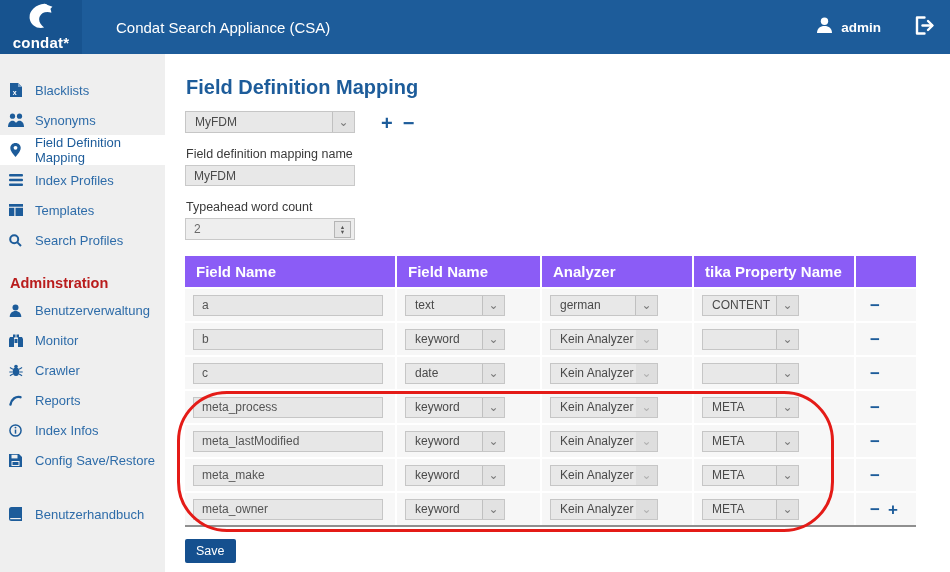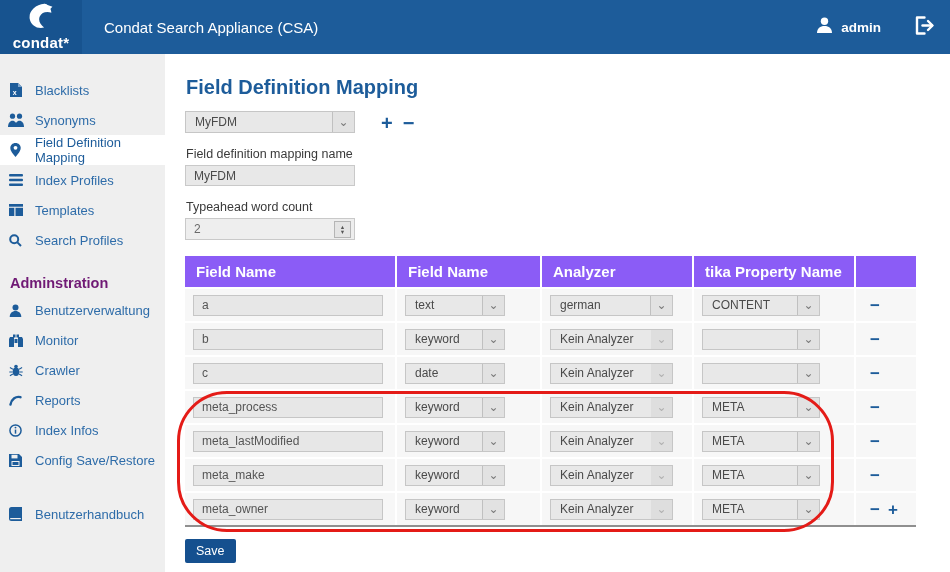--- a/index.html
+++ b/index.html
@@ -6,32 +6,32 @@
   body{
     width:950px;height:572px;position:relative;overflow:hidden;
     background:#ffffff;
     font-family:"Liberation Sans","DejaVu Sans",sans-serif;
     -webkit-font-smoothing:antialiased;
   }
   
   .header{position:absolute;top:0;left:0;width:950px;height:54px;background:#1d5c9a;display:flex;align-items:center;z-index:5;}
   .logo-box{width:82px;height:54px;background:#17538f;display:flex;flex-direction:column;align-items:center;justify-content:center;flex:0 0 auto;}
   .logo-text{color:#fff;font-weight:bold;font-size:15px;letter-spacing:.2px;margin-top:1px;}
-  .app-title{color:#fff;font-size:15px;margin-left:22px;}
+  .app-title{color:#fff;font-size:15px;margin-left:34px;}
   .header-right{margin-left:auto;display:flex;align-items:center;margin-right:14px;}
   .user-chip{display:flex;align-items:center;gap:8px;color:#fff;}
   .user-name{font-size:13.5px;font-weight:600;color:#fff;}
   .logout-btn{margin-left:34px;display:flex;align-items:center;cursor:pointer;}
   
   .sidebar{position:absolute;top:54px;left:0;width:165px;height:518px;background:#efefef;}
   .nav-group{margin-top:21px;}
   .nav-item{height:30px;display:flex;align-items:center;padding-left:7px;gap:11px;color:#2e6ca9;font-size:13px;cursor:pointer;}
   .nav-item .ic{width:17px;display:flex;justify-content:center;align-items:center;flex:0 0 auto;}
   .nav-item.active{background:#ffffff;color:#1d5c9a;font-weight:400;}
-  .admin-header{margin:20px 0 4px 10px;color:#701a75;font-weight:bold;font-size:14.5px;}
+  .admin-header{margin:20px 0 4px 10px;color:#b91c1c;font-weight:bold;font-size:14.5px;}
   .manual-group{margin-top:24px;}
   
   .main{position:absolute;top:54px;left:165px;width:785px;height:518px;background:#fff;padding:22px 0 0 20px;box-sizing:border-box;}
   .page-title{color:#1d5c9a;font-size:20px;font-weight:bold;margin:0 0 12px 1px;}
   .field-label{font-size:12.5px;color:#3a3a3a;margin:0 0 4px 1px;}
   .form-row{display:flex;align-items:flex-end;margin-bottom:14px;}
   .fake-select{display:flex;align-items:stretch;height:22px;background:#e8e8e8;border:1px solid #c6c6c6;box-sizing:border-box;font-size:12px;color:#4a4a4a;cursor:pointer;}
   .fake-select .val{flex:1;display:flex;align-items:center;padding-left:9px;overflow:hidden;white-space:nowrap;}
   .fake-select .chev{width:21px;border-left:1px solid #c0c0c0;display:flex;align-items:center;justify-content:center;color:#7a7a7a;font-size:12px;background:#e2e2e2;}
   .fake-select.disabled .chev{border-left:none;color:#b0b0b0;background:#dedede;}
@@ -44,22 +44,22 @@
   .num-input{width:170px;height:22px;background:#eeeeee;border:1px solid #c9c9c9;box-sizing:border-box;font-size:12px;color:#6a6a6a;padding:0 24px 0 8px;font-family:"Liberation Sans","DejaVu Sans",sans-serif;}
   .spinner{position:absolute;right:4px;top:3px;width:15px;height:15px;border:1px solid #b5b5b5;background:#e4e4e4;display:flex;flex-direction:column;align-items:center;justify-content:center;font-size:5.5px;line-height:5px;color:#555;cursor:pointer;}
   
   .fdm-table{margin-top:16px;width:731px;border-bottom:2px solid #8f8f8f;}
   .thead,.trow{display:grid;grid-template-columns:210px 143px 150px 160px 60px;column-gap:2px;}
   .thead-cell{background:#8b5cf6;color:#fff;font-weight:bold;font-size:15px;height:31px;display:flex;align-items:center;padding-left:11px;}
   .trow{margin-top:2px;}
   .tcell{background:#f7f7f7;height:32px;display:flex;align-items:center;padding-left:8px;box-sizing:border-box;}
   .row-input{width:190px;height:21px;background:#e7e7e7;border:1px solid #c6c6c6;box-sizing:border-box;font-size:12px;color:#555;padding:0 8px;font-family:"Liberation Sans","DejaVu Sans",sans-serif;}
   .sel-type{width:100px;height:21px;}
-  .sel-analyzer{width:123px;height:21px;}
-  .sel-tika{width:118px;height:21px;}
+  .sel-analyzer{width:108px;height:21px;}
+  .sel-tika{width:97px;height:21px;}
   .act-cell{padding-left:14px;gap:8px;}
   .row-btn{color:#1d5c9a;font-weight:bold;font-size:17px;line-height:17px;cursor:pointer;}
   
   .save-btn{margin-top:12px;display:inline-block;background:#15508f;color:#fff;font-size:12.5px;padding:5px 11px;border:none;border-radius:2px;cursor:pointer;font-family:"Liberation Sans","DejaVu Sans",sans-serif;}
   .annotation-oval{position:absolute;left:177px;top:391px;width:657px;height:141px;border:3px solid #e41b17;border-radius:50px;box-sizing:border-box;pointer-events:none;z-index:9;}
 </style>
 </head>
 <body>
 
 <div class="header">

